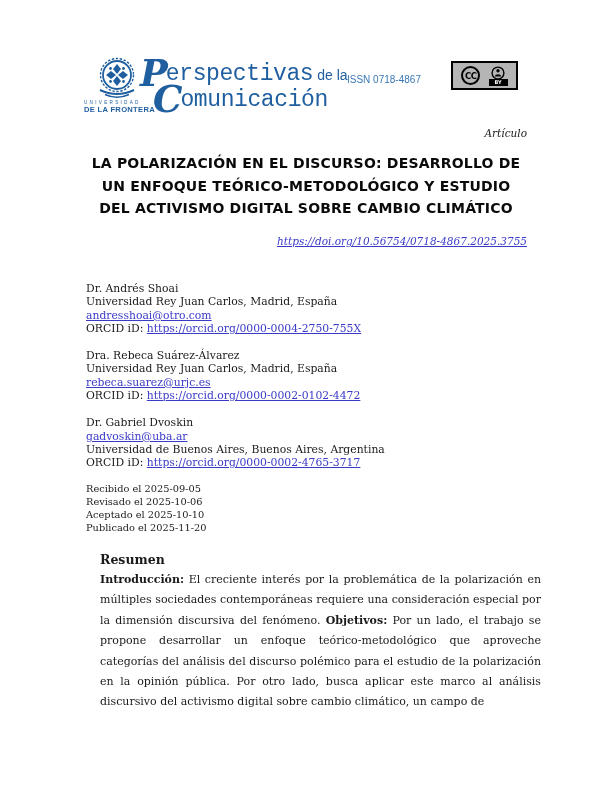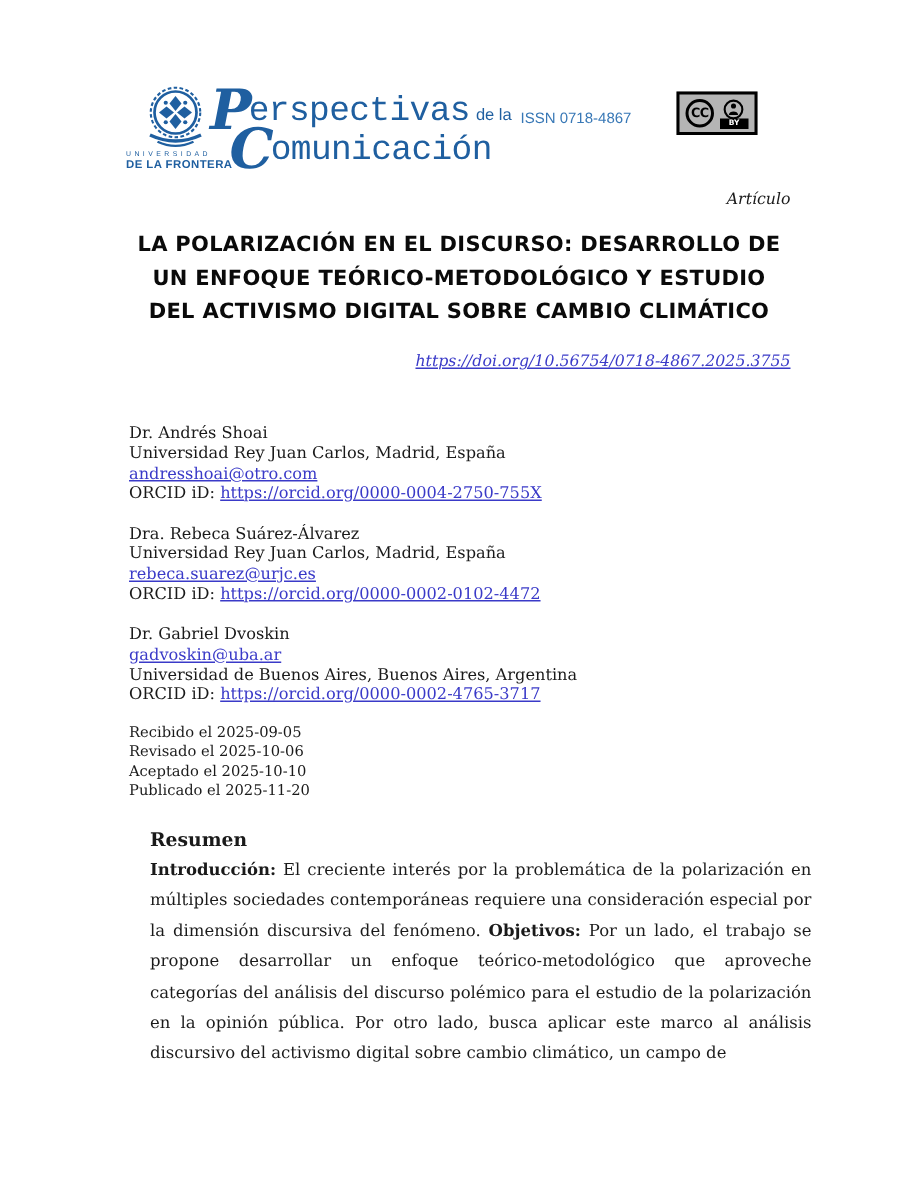--- a/index.html
+++ b/index.html
@@ -41,31 +41,31 @@
   .wm-initial{
     font-family:"DejaVu Serif",serif;font-style:italic;font-weight:bold;
     font-size:37px;vertical-align:-6px;letter-spacing:-2px;
   }
   .wm-rest{
     font-family:Liberation Mono, monospace;
     font-size:23px;letter-spacing:-0.4px;
   }
   .wm-small{
     font-family:"Liberation Sans",sans-serif;
-    font-size:11px;margin-left:4px;
+    font-size:14px;margin-left:4px;
   }
   .wm-row2{margin-top:-11px;margin-left:13px;}
   .issn{
     position:absolute;left:347px;top:74px;
     font-family:Liberation Sans, sans-serif;
     font-size:10px;color:var(--issn-blue);
   }
   
   .cc-badge{
-    position:absolute;left:451px;top:61px;width:54px;height:29px;
+    position:absolute;left:451px;top:61px;width:67px;height:29px;
     background:var(--badge-gray);border:2px solid #000;
     display:flex;align-items:center;justify-content:space-evenly;
     cursor:pointer;
   }
   .cc-circle{
     width:19px;height:19px;border:2.2px solid #000;border-radius:50%;
     display:flex;align-items:center;justify-content:center;
     font-family:"DejaVu Sans",sans-serif;font-weight:bold;font-size:8.5px;color:#000;
     letter-spacing:-0.5px;
   }

